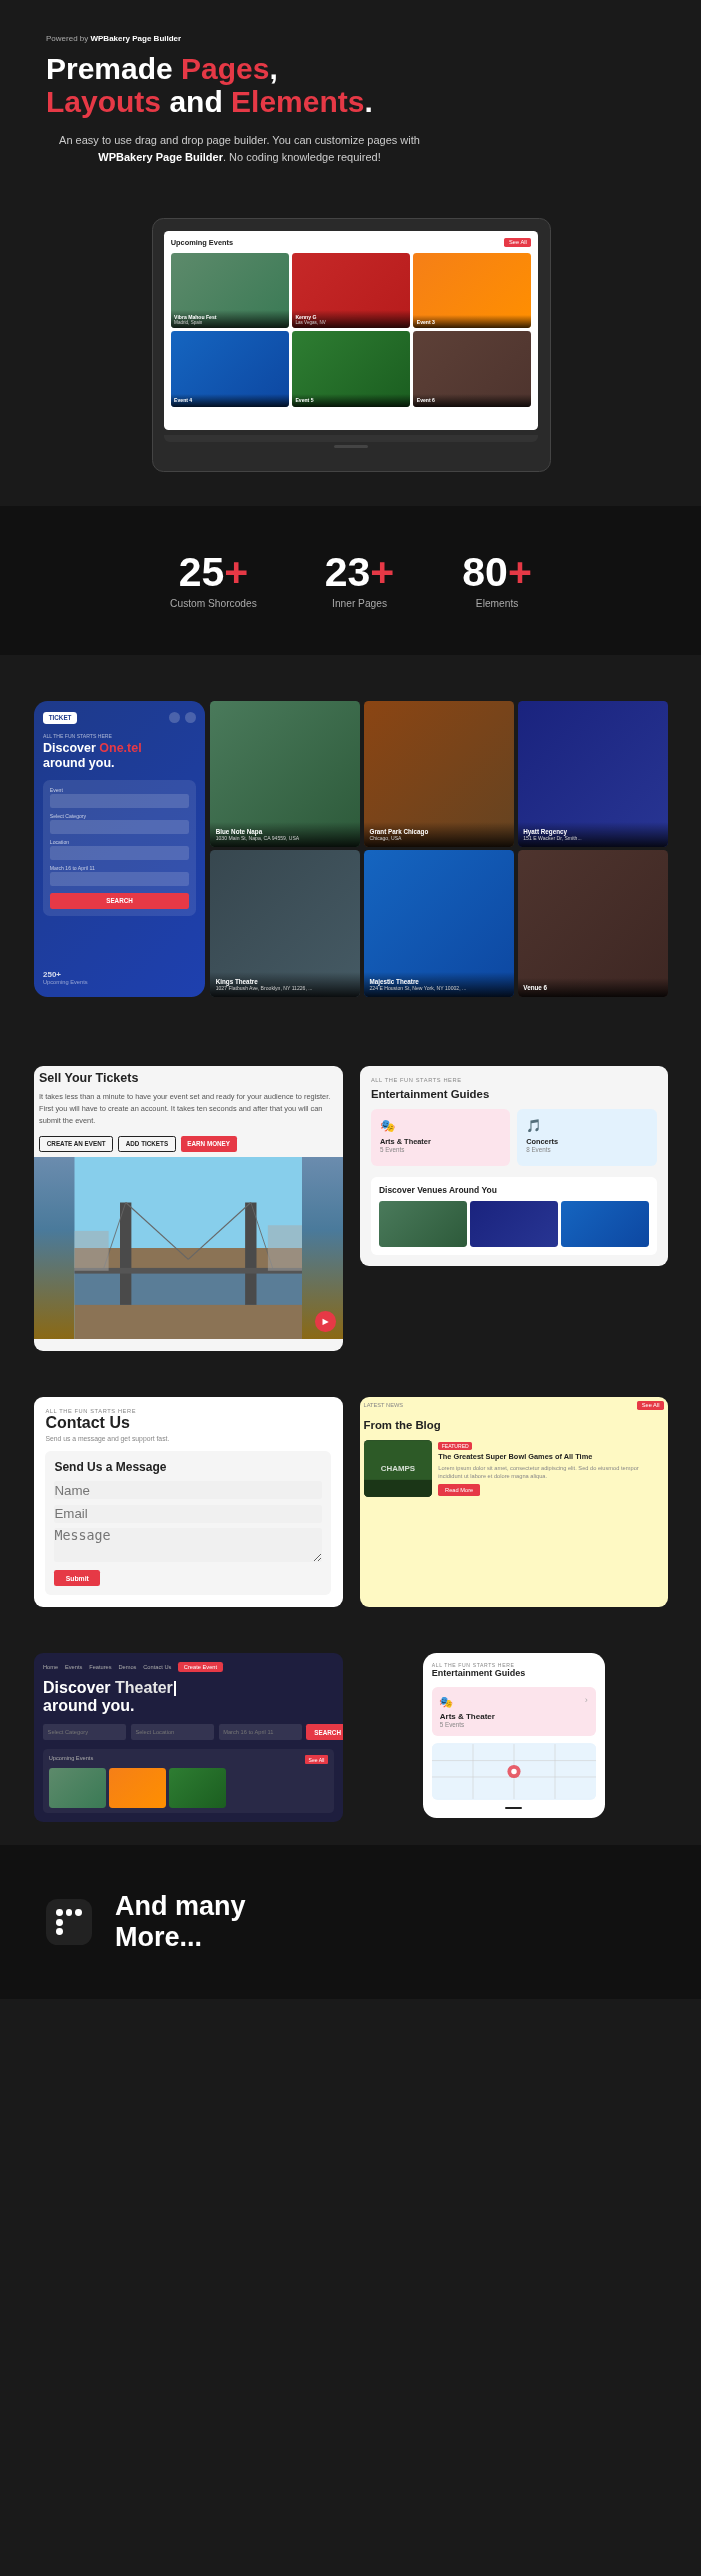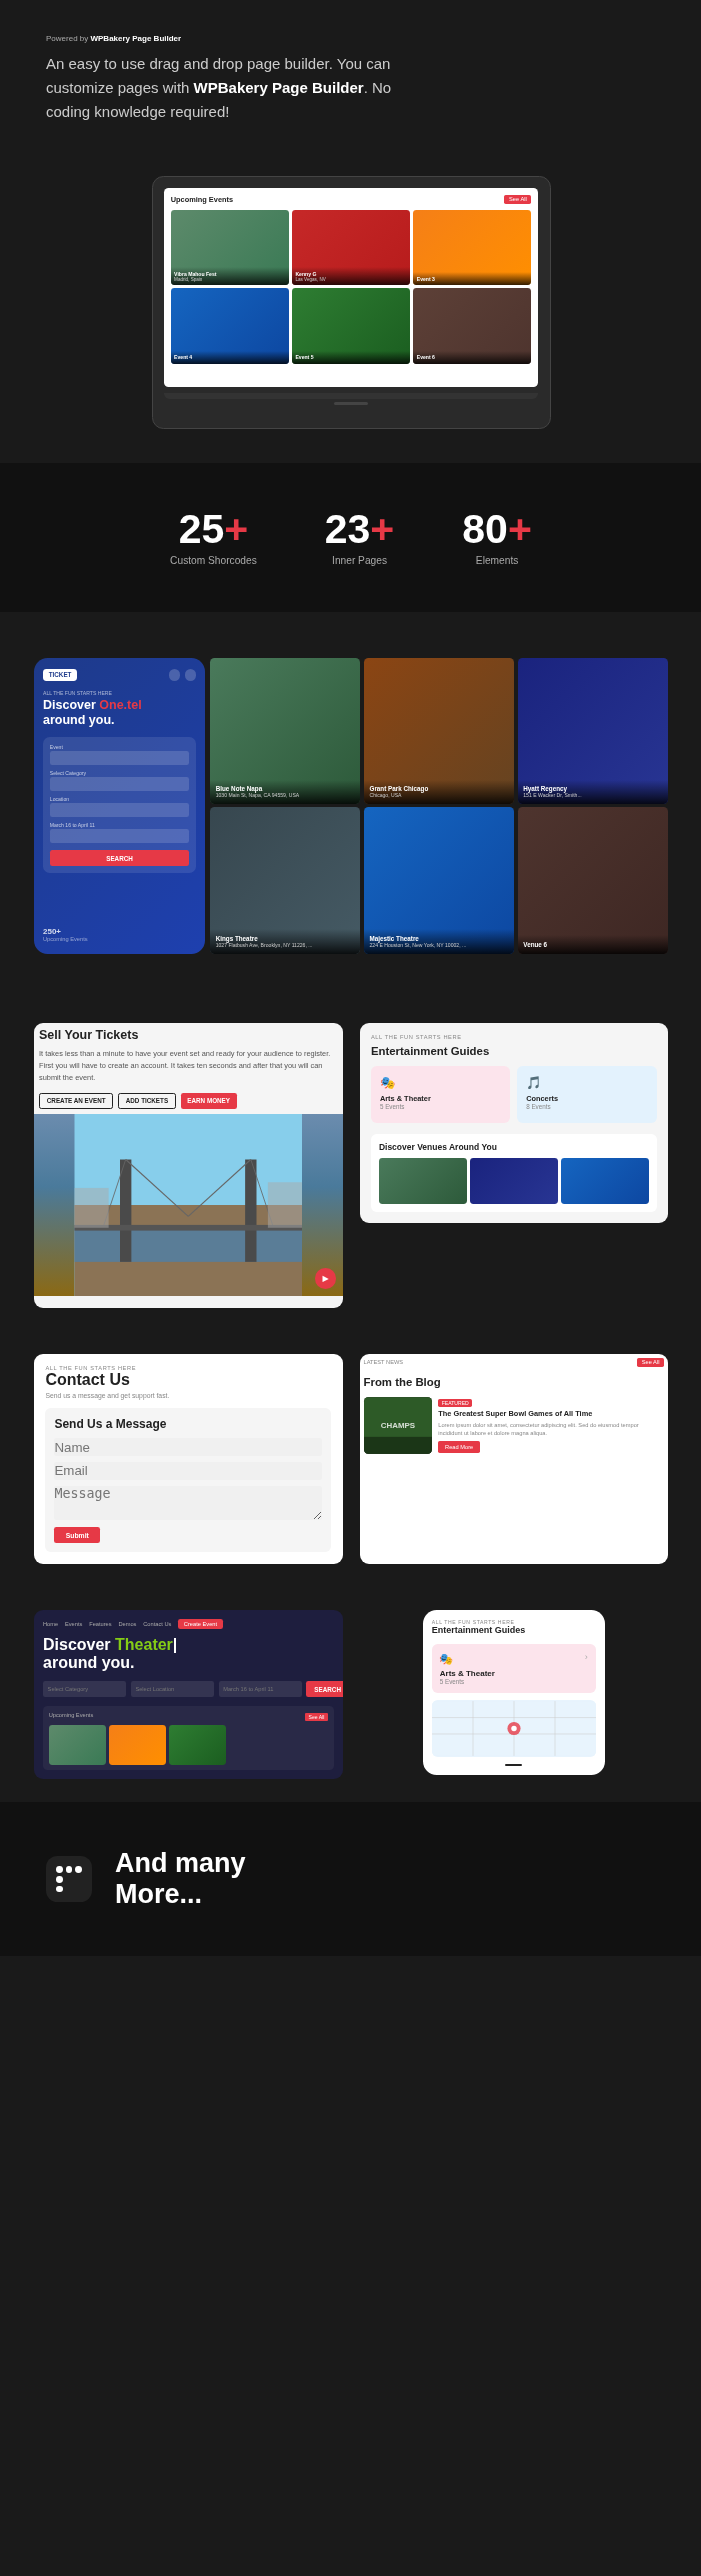--- a/index.html
+++ b/index.html
@@ -27,25 +27,26 @@
     }
     .hero-title {
       font-size: 30px;
       font-weight: 900;
       line-height: 1.1;
       margin-bottom: 13.7px;
     }
     .hero-title .red { color: #e63946; }
     .hero-title .white { color: #fff; }
     .hero-desc {
-      font-size: 15px;
+      font-size: 11px;
       color: #ccc;
       line-height: 1.6;
       max-width: 387px;
       margin-bottom: 28.5px;
+      text-align: center;
     }
     .hero-desc strong { color: #fff; font-weight: bold; }
 
     
     .laptop-mockup {
       display: flex;
       justify-content: center;
       margin: 0 0 34px 0;
     }
     .laptop-outer {
@@ -464,21 +465,21 @@
       background: #e63946;
       color: #fff;
       border: none;
       padding: 4.6px 11.4px;
       border-radius: 2.3px;
       font-size: 6.8px;
       font-weight: bold;
     }
 
     .blog-mockup {
-      background: #ffffff;
+      background: #fef9c3;
       border-radius: 9px;
       overflow: hidden;
       padding: 4px;
     }
     .blog-top-bar {
       display: flex;
       justify-content: space-between;
       align-items: center;
       margin-bottom: 9px;
     }
@@ -571,21 +572,21 @@
       padding: 2.3px 5.7px;
       border-radius: 2.3px;
       font-size: 5.7px;
     }
     .theater-headline {
       font-size: 16px;
       font-weight: 900;
       color: #fff;
       margin-bottom: 9px;
     }
-    .theater-headline .red { color: #84cc16; text-align: right; }
+    .theater-headline .red { color: #e5e5e5; text-align: right; }
     .theater-form {
       display: flex;
       gap: 4.6px;
       margin-bottom: 9px;
     }
     .theater-input {
       background: rgba(255,255,255,0.1);
       border: none;
       border-radius: 2.3px;
       height: 16px;
@@ -733,20 +734,27 @@
       font-size: 8px;
     }
   </style>
 </head>
 <body>
 
 <section class="hero-section">
   <p class="powered-by">
     Powered by <span>WPBakery Page Builder</span>
   </p>
+  <h1 class="hero-title">
+    <span class="white">Premade</span>
+    <span class="red">Pages</span><span>,</span><br>
+    <span class="red">Layouts</span>
+    <span class="white"> and </span>
+    <span class="red">Elements</span><span class="white">.</span>
+  </h1>
   <p class="hero-desc">
     An easy to use drag and drop page builder. You can customize pages with
     <strong>WPBakery Page Builder</strong>.
     No coding knowledge required!
   </p>
 </section>
 
 <div class="laptop-mockup">
   <div class="laptop-outer">
     <div class="laptop-screen">

